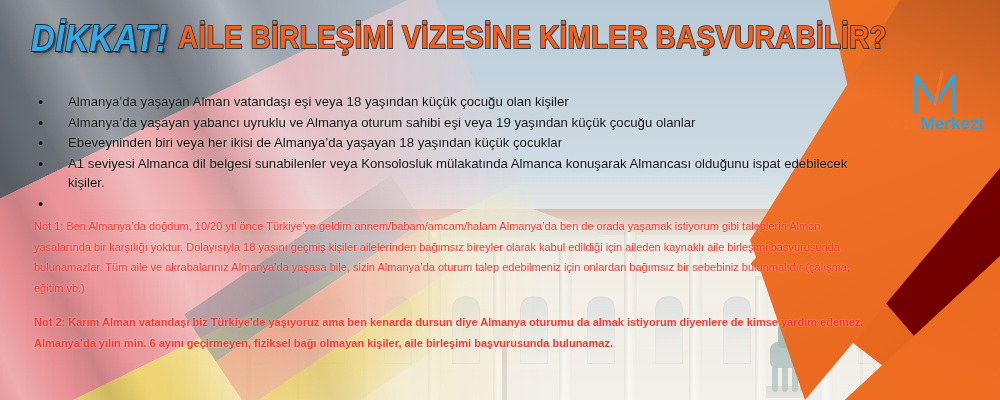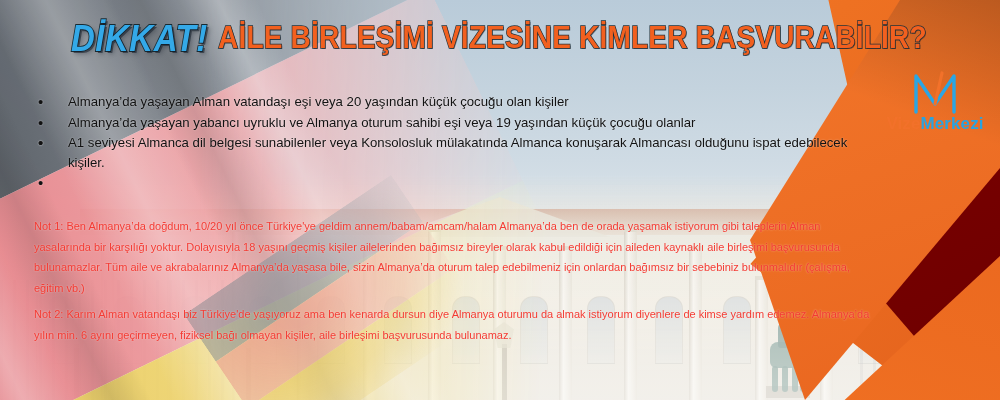--- a/index.html
+++ b/index.html
@@ -331,21 +331,20 @@
   .logo .w-merkezi { color: #29a3e0; text-align: center; }
 
   
   .headline {
     position: absolute;
     left: 0;
     top: 17px;
     width: 860px;
     height: 44px;
     white-space: nowrap;
-    margin-left: 40px;
   }
   .hl-attention {
     position: absolute;
     left: 31px;
     top: 0;
     font-size: 33px;
     font-weight: 900;
     font-style: italic;
     letter-spacing: .5px;
     color: #34a9e8;
@@ -401,21 +400,21 @@
   .note {
     position: absolute;
     left: 34px;
     width: 840px;
     color: #f43b33;
     font-size: 11px;
     line-height: 20.5px;
     text-shadow: 0 0 2px rgba(255,255,255,.5);
   }
   .note-1 { top: 216px; }
-  .note-2 { top: 304px; }
+  .note-2 { top: 312px; font-weight: bold; }
 </style>
 </head>
 <body>
 
 <div id="banner">
 
   <div class="bg-sky"></div>
 
   <div class="bg-building">
     <div class="bld-mass"></div>
@@ -524,28 +523,29 @@
   </div>
 
   <div class="headline">
     <span class="hl-attention">DİKKAT!</span>
     <span class="hl-question">AİLE BİRLEŞİMİ VİZESİNE KİMLER BAŞVURABİLİR?</span>
   </div>
 
   <div class="bullets">
     <div class="li">
       <span class="dot">•</span>
-      <span>Almanya’da yaşayan Alman vatandaşı eşi veya 20 yaşından küçük çocuğu olan kişiler</span>
+      <span>Almanya’da yaşayan Alman vatandaşı eşi veya 18 yaşından küçük çocuğu olan kişiler</span>
     </div>
     <div class="li">
       <span class="dot">•</span>
       <span>Almanya’da yaşayan yabancı uyruklu ve Almanya oturum sahibi eşi veya 19 yaşından küçük çocuğu olanlar</span>
     </div>
     <div class="li">
       <span class="dot">•</span>
+      <span>Ebeveyninden biri veya her ikisi de Almanya’da yaşayan 18 yaşından küçük çocuklar</span>
     </div>
     <div class="li wide">
       <span class="dot">•</span>
       <span>A1 seviyesi Almanca dil belgesi sunabilenler veya Konsolosluk mülakatında Almanca konuşarak Almancası olduğunu ispat edebilecek kişiler.</span>
     </div>
     <div class="li">
       <span class="dot">•</span>
     </div>
   </div>
 

